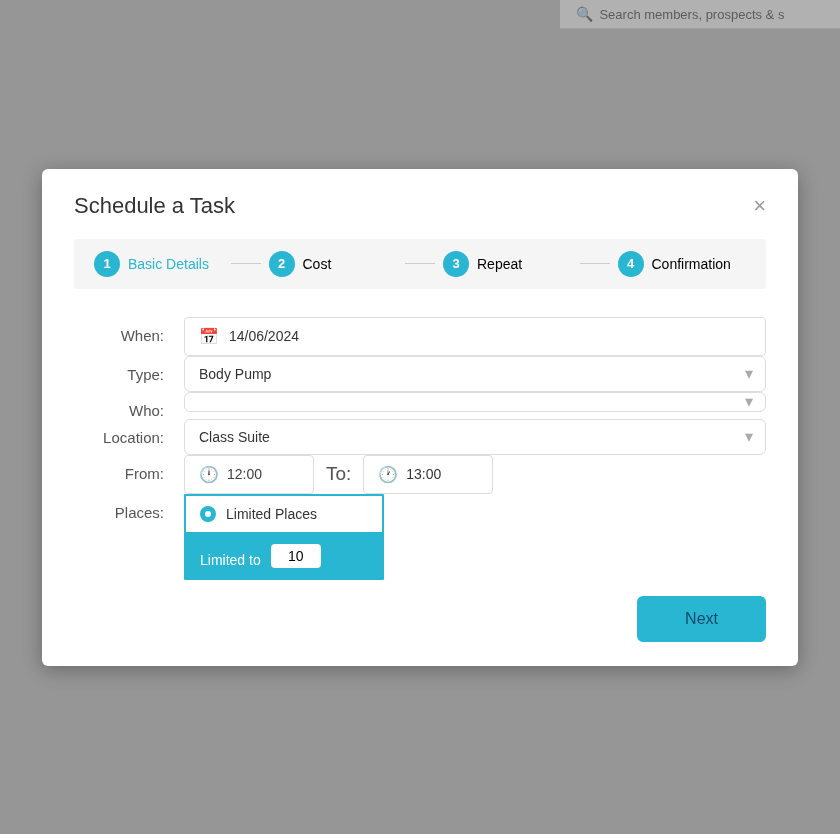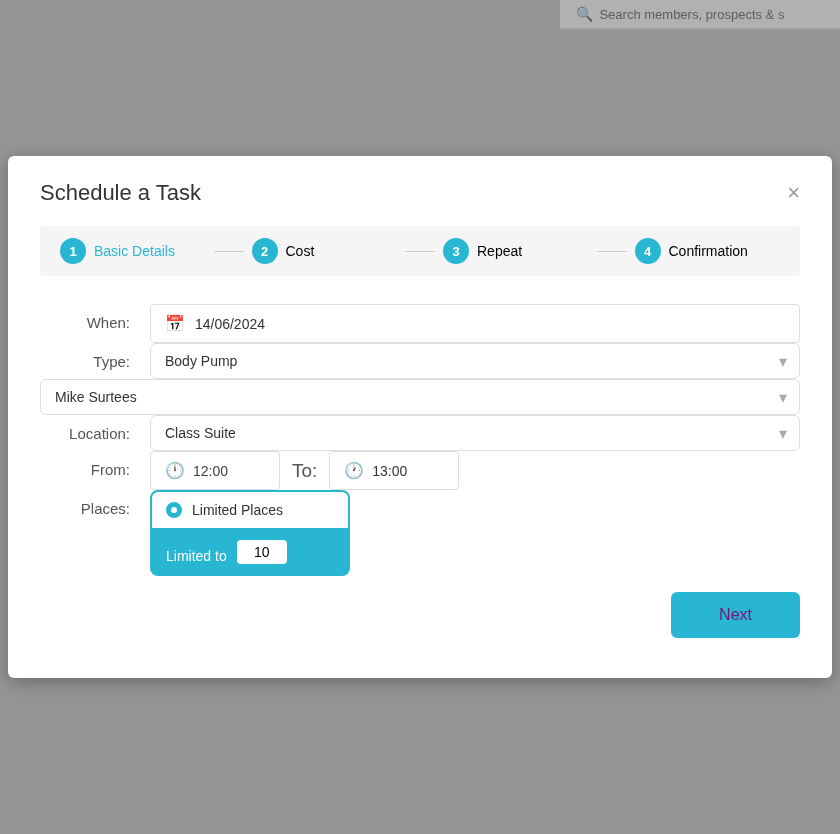--- a/index.html
+++ b/index.html
@@ -20,22 +20,22 @@
       top: 0; left: 0; right: 0; bottom: 0;
       background: rgba(100,100,100,0.5);
       display: flex;
       justify-content: center;
       align-items: center;
     }
 
     .modal {
       background: #fff;
       border-radius: 6px;
-      width: 824px;
-      padding: 24px 32px 40px;
+      width: 756px;
+      padding: 24px 32px 24px;
       position: relative;
       box-shadow: 0 4px 20px rgba(0,0,0,0.3);
     }
 
     .modal-header {
       display: flex;
       justify-content: space-between;
       align-items: center;
       margin-bottom: 20px;
     }
@@ -222,21 +222,21 @@
 
     .places-section {
       flex: 1;
       display: flex;
       flex-direction: column;
       gap: 0;
     }
 
     .places-option {
       border: 2px solid #29b6d2;
-      border-radius: 8px;
+      border-radius: 1px;
       overflow: hidden;
       background: #29b6d2;
       width: 200px;
     }
 
     .places-option-header {
       background: #fff;
       padding: 10px 14px;
       display: flex;
       align-items: center;
@@ -295,21 +295,21 @@
     }
 
     .footer {
       display: flex;
       justify-content: flex-end;
       margin-top: 16px;
     }
 
     .next-btn {
       background: #29b6d2;
-      color: #701a75;
+      color: #0c4a6e;
       border: none;
       border-radius: 6px;
       padding: 14px 48px;
       font-size: 16px;
       font-weight: 500;
       cursor: pointer;
     }
   </style>
 </head>
 <body>
@@ -364,25 +364,22 @@
           <option>Body Pump</option>
           <option>Yoga</option>
           <option>Pilates</option>
           <option>Spin</option>
         </select>
         <span class="select-arrow">▾</span>
       </div>
     </div>
 
     <div class="form-row">
+      <div class="form-label">Who:</div>
       <div class="select-wrapper">
-        <select>
-          <option>Mike Surtees</option>
-          <option>Jane Smith</option>
-        </select>
         <span class="select-arrow">▾</span>
       </div>
     </div>
 
     <div class="form-row">
       <div class="form-label">Location:</div>
       <div class="select-wrapper">
         <select>
           <option>Class Suite</option>
           <option>Studio A</option>

